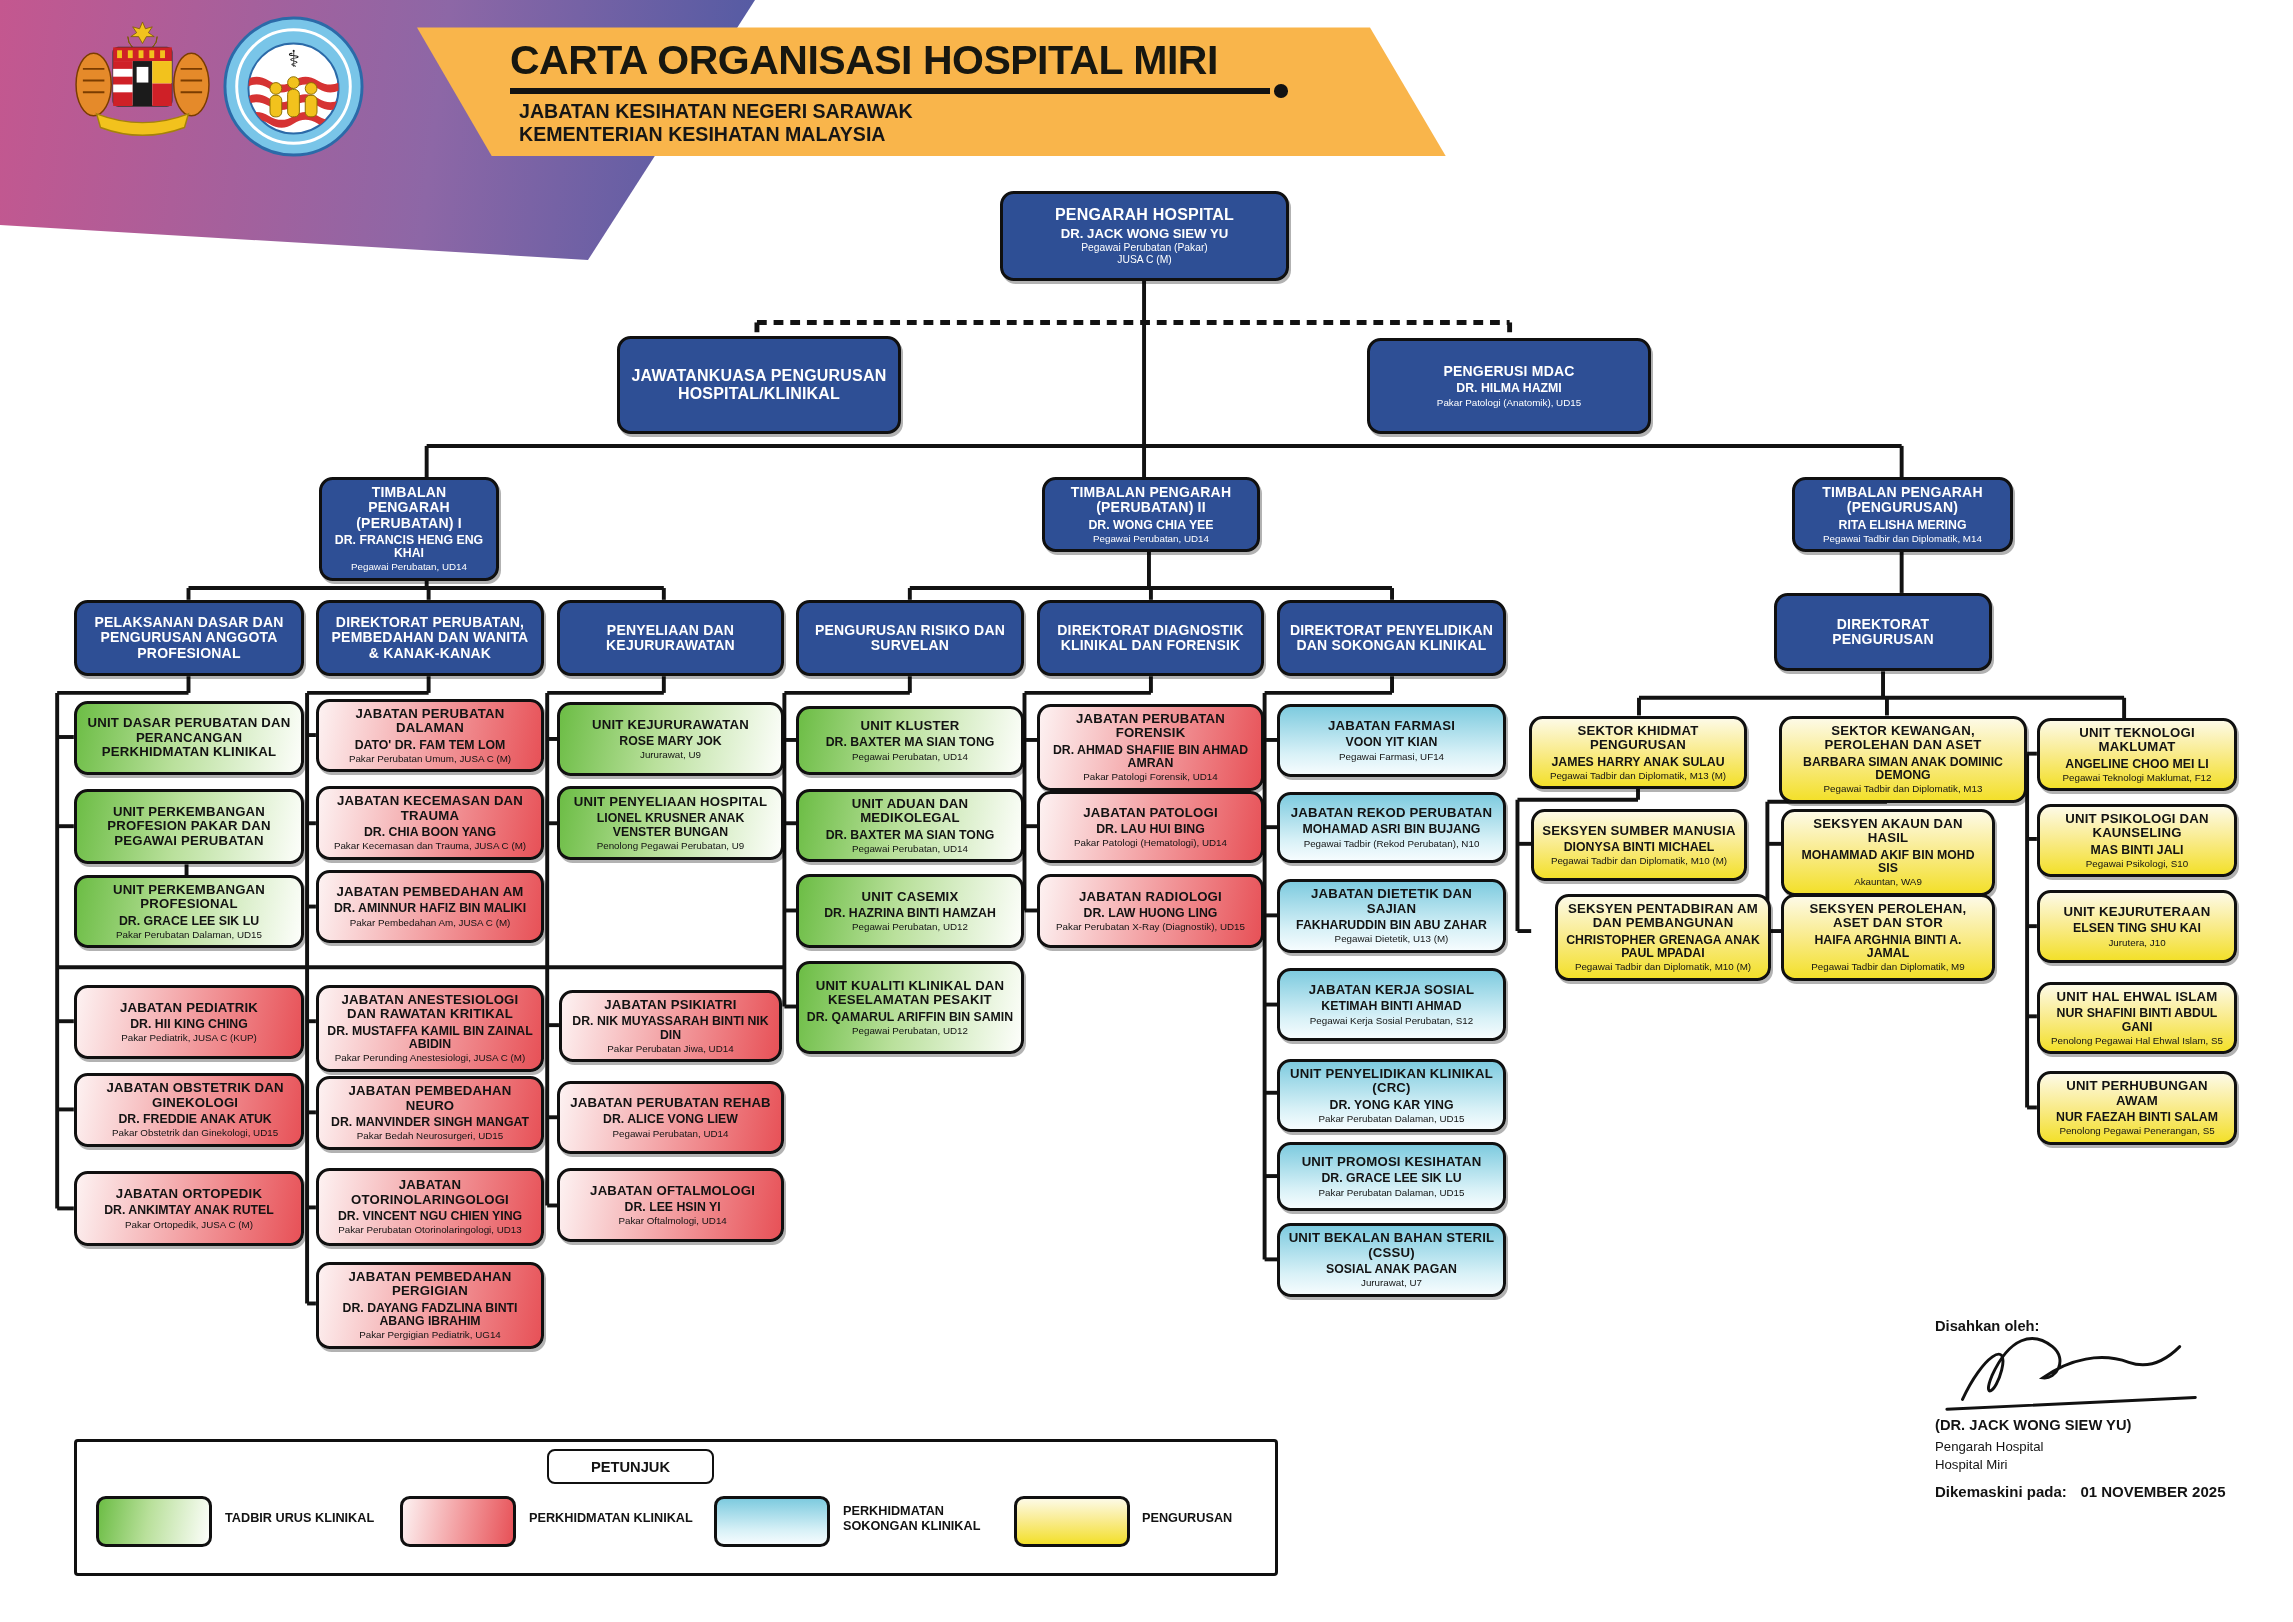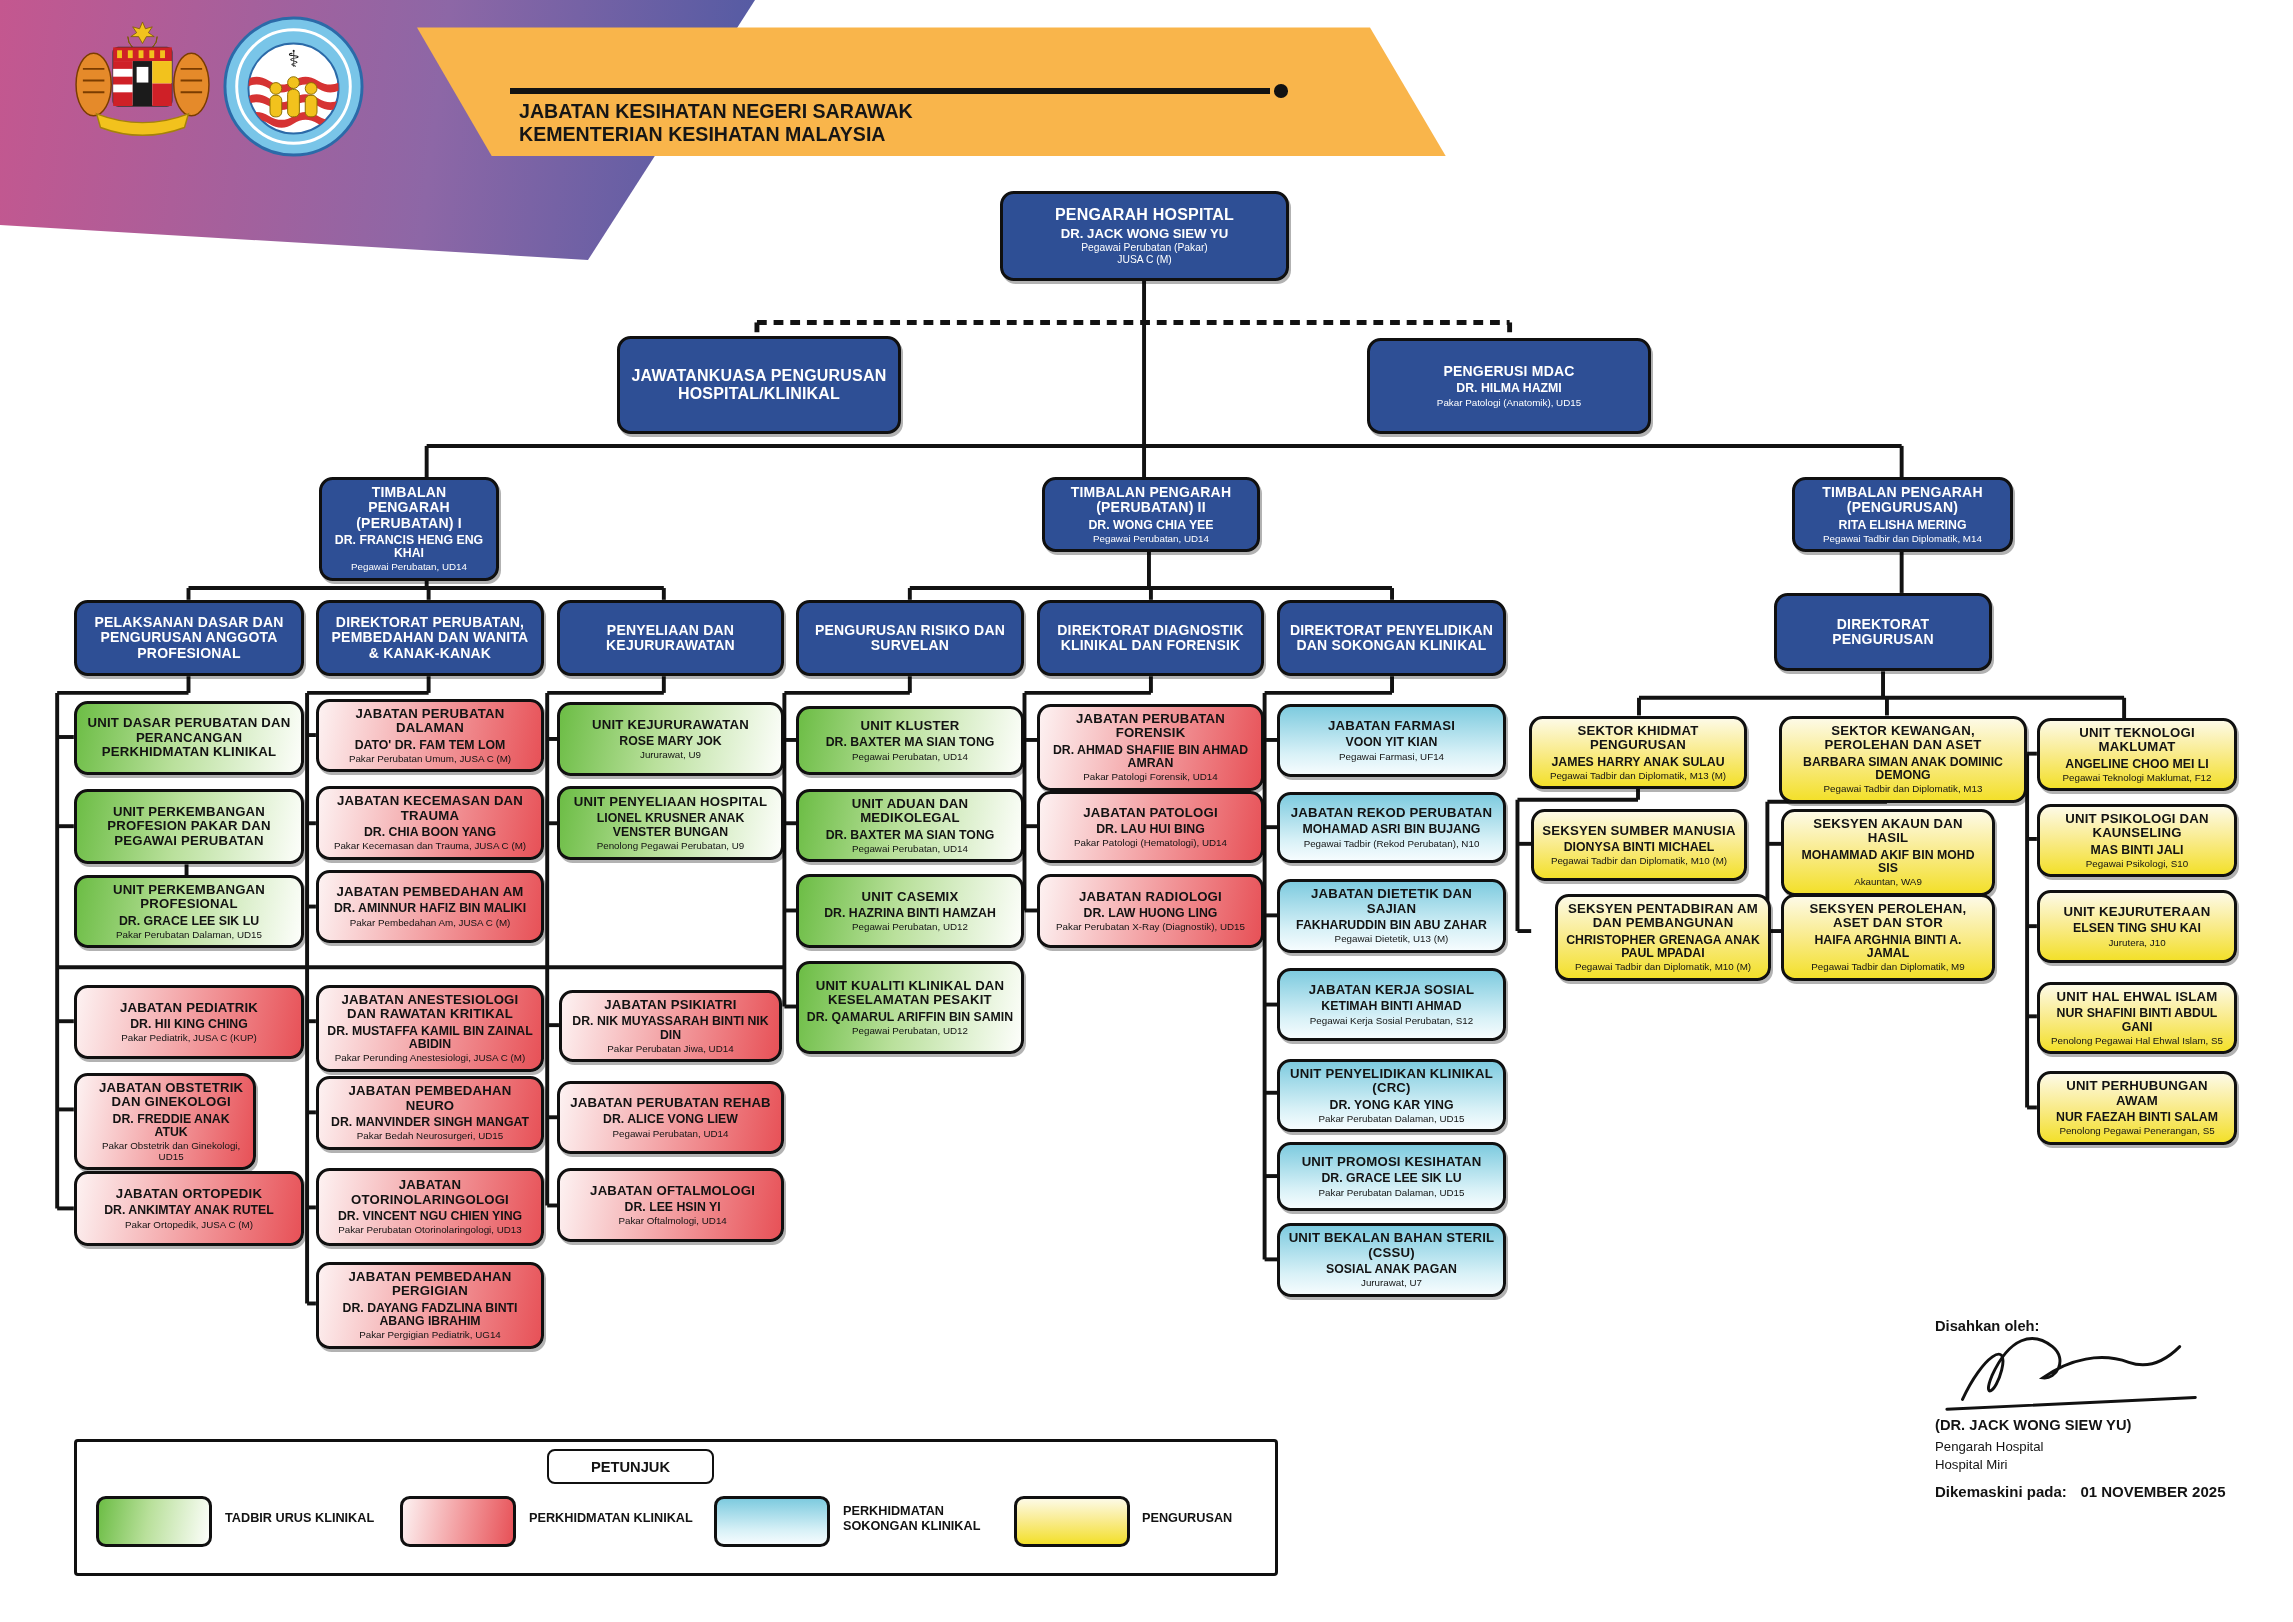--- a/index.html
+++ b/index.html
@@ -98,20 +98,21 @@
       <circle cx="54" cy="74" r="6" fill="#f2c21d" stroke="#8a6d00"></circle>
       <circle cx="72" cy="68" r="6" fill="#f2c21d" stroke="#8a6d00"></circle>
       <circle cx="90" cy="74" r="6" fill="#f2c21d" stroke="#8a6d00"></circle>
       <rect x="48" y="81" width="12" height="22" rx="5" fill="#f2c21d" stroke="#8a6d00"></rect>
       <rect x="66" y="75" width="12" height="28" rx="5" fill="#f2c21d" stroke="#8a6d00"></rect>
       <rect x="84" y="81" width="12" height="22" rx="5" fill="#f2c21d" stroke="#8a6d00"></rect>
     </g>
     <text x="72" y="52" text-anchor="middle" font-size="24" fill="#111" font-family="'DejaVu Sans',sans-serif">⚕</text>
   </svg>
 
+  <div class="main-title">CARTA ORGANISASI HOSPITAL MIRI</div>
   <div class="title-rule"></div>
   <div class="title-dot"></div>
   <div class="sub1">JABATAN KESIHATAN NEGERI SARAWAK</div>
   <div class="sub2">KEMENTERIAN KESIHATAN MALAYSIA</div>
 
   <svg id="wires" width="2294" height="1622" viewBox="0 0 2340 1655">
       <line x1="1167" y1="285" x2="1167" y2="487" stroke="#121212" stroke-width="4"></line>
       <line x1="435" y1="455" x2="1940" y2="455" stroke="#121212" stroke-width="4"></line>
       <line x1="435" y1="455" x2="435" y2="487" stroke="#121212" stroke-width="4"></line>
       <line x1="1940" y1="455" x2="1940" y2="487" stroke="#121212" stroke-width="4"></line>
@@ -263,21 +264,21 @@
       <div class="box green" style="left: 74px; top: 875px; width: 230px; min-height: 71px;">
         <div class="bt">UNIT PERKEMBANGAN PROFESIONAL</div>
         <div class="bn">DR. GRACE LEE SIK LU</div>
         <div class="br">Pakar Perubatan Dalaman, UD15</div>
       </div>
       <div class="box red" style="left: 74px; top: 985px; width: 230px; min-height: 74px;">
         <div class="bt">JABATAN PEDIATRIK</div>
         <div class="bn">DR. HII KING CHING</div>
         <div class="br">Pakar Pediatrik, JUSA C (KUP)</div>
       </div>
-      <div class="box red" style="left: 74px; top: 1073px; width: 182px; min-height: 74px; padding-left: 20px;">
+      <div class="box red" style="left: 74px; top: 1073px; width: 230px; min-height: 74px; padding-left: 20px;">
         <div class="bt">JABATAN OBSTETRIK DAN GINEKOLOGI</div>
         <div class="bn">DR. FREDDIE ANAK ATUK</div>
         <div class="br">Pakar Obstetrik dan Ginekologi, UD15</div>
       </div>
       <div class="box red" style="left: 74px; top: 1171px; width: 230px; min-height: 75px;">
         <div class="bt">JABATAN ORTOPEDIK</div>
         <div class="bn">DR. ANKIMTAY ANAK RUTEL</div>
         <div class="br">Pakar Ortopedik, JUSA C (M)</div>
       </div>
       <div class="box red" style="left: 316px; top: 699px; width: 228px; min-height: 72px;">

